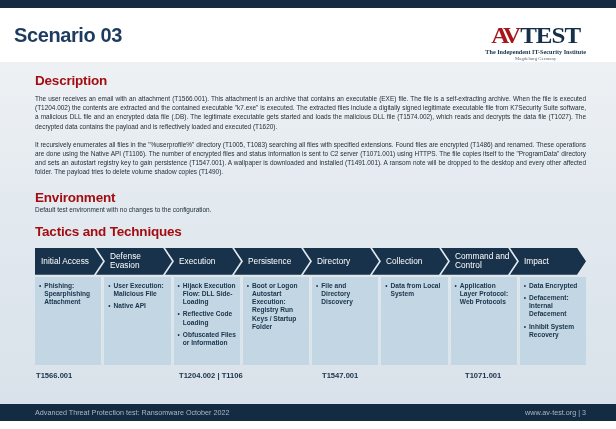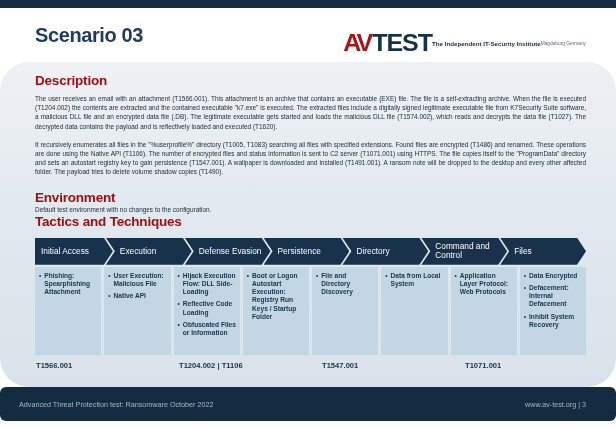--- a/index.html
+++ b/index.html
@@ -4,38 +4,38 @@
 <style>
   * { margin:0; padding:0; box-sizing:border-box; }
   html,body { width:616px; height:429px; }
   body { font-family:"Liberation Sans", sans-serif; overflow:hidden; background:#fff; }
 
   .page { width:616px; height:429px; display:flex; flex-direction:column; }
 
   .top-strip { height:8px; background:#132c42; flex:none; }
 
   .header { height:54px; background:#ffffff; flex:none; display:flex; align-items:center;
-            justify-content:space-between; padding:0 30px 0 35px; }
+            justify-content:space-between; padding:0 30px 0 14px; }
   .title { font-size:20px; font-weight:700; color:#1d3a5f; letter-spacing:-0.4px; }
 
-  .logo { display:flex; align-items:center; margin-top:16px; }
+  .logo { display:flex; flex-direction:column; align-items:center; margin-top:16px;font-family:Liberation Serif, serif; }
   .logo-row { display:flex; align-items:baseline; line-height:22px; }
   .logo-av { font-size:25px; font-weight:900; color:#a6171c; letter-spacing:-3px; margin-right:2px;
              transform:scaleY(0.92); }
   .logo-test { font-size:25px; font-weight:900; color:#14304a; letter-spacing:-1px; transform:scaleY(0.92); }
   .logo-sub { font-size:6.2px; font-weight:700; color:#14304a; margin-top:1px; white-space:nowrap; }
   .logo-loc { font-size:4.8px; color:#5a6b7a; margin-top:1px; }
 
   .content { flex:1; background:linear-gradient(180deg,#eef1f4 0%, #e2e9ef 45%, #d9e2ea 100%);
-             padding:11px 30px 0 35px;border-radius:29px; }
+             padding:11px 30px 0 35px; }
 
   .section-heading { font-size:13.5px; font-weight:700; color:#a30d12; letter-spacing:-0.2px; }
   .heading-desc { margin-bottom:6px; }
   .heading-env  { margin-top:13px; }
-  .heading-tac  { margin-top:0; margin-bottom:9px; }
+  .heading-tac  { margin-top:10px; margin-bottom:9px; }
 
   .body-text { font-size:6.45px; line-height:9.2px; color:#222f38; text-align:justify; }
   .para-gap { margin-bottom:9px; }
 
   
   .ttable { width:100%; }
 
   .thead-row { display:flex; }
   .chev { flex:1; background:#17324a; color:#ffffff; height:27px; display:flex; align-items:center;
           padding:2px 6px 2px 14px; font-size:8.3px; font-weight:500; line-height:9.3px;
@@ -47,22 +47,22 @@
   .tbody-row { display:flex; gap:3px; margin-top:2px; }
   .tcell { flex:1; background:#c3d6e3; min-height:88px; padding:5px 3px 5px 4px; }
   .cell-item { display:flex; margin-bottom:4px; }
   .cell-item .bullet { font-size:6.5px; line-height:8.2px; color:#17334a; margin-right:3px; flex:none; }
   .cell-item .item-text { font-size:6.6px; line-height:8.2px; font-weight:700; color:#17334a; }
 
   .tid-row { display:flex; gap:21px; margin-top:6px; }
   .tid { flex:1; font-size:7.6px; font-weight:700; color:#17324a; white-space:pre-line; line-height:9.5px;
          padding-left:1px; }
 
-  .footer { height:34px; background:#132c42; flex:none; display:flex; align-items:center;
-            justify-content:space-between; padding:0 30px 0 19px;border-radius:6px; }
+  .footer { height:17px; background:#132c42; flex:none; display:flex; align-items:center;
+            justify-content:space-between; padding:0 30px 0 35px; }
   .footer-left, .footer-right { font-size:7.2px; color:#a9b8c6; }
 
   .bottom-strip { height:8px; background:#ffffff; flex:none; }
 </style>
 </head>
 <body>
 
 <div class="page">
 
   <div class="top-strip"></div>
@@ -87,26 +87,27 @@
 
     <h2 class="section-heading heading-env">Environment</h2>
     <p class="body-text">Default test environment with no changes to the configuration.</p>
 
     <h2 class="section-heading heading-tac">Tactics and Techniques</h2>
 
     <div class="ttable">
 
       <div class="thead-row">
         <div class="chev">Initial Access</div>
+        <div class="chev">Defense Evasion</div>
         <div class="chev">Execution</div>
-        <div class="chev">Defense Evasion</div>
         <div class="chev">Persistence</div>
         <div class="chev">Directory</div>
+        <div class="chev">Collection</div>
         <div class="chev">Command and Control</div>
-        <div class="chev">Files</div>
+        <div class="chev">Impact</div>
       </div>
 
       <div class="tbody-row">
         <div class="tcell">
             <div class="cell-item">
               <span class="bullet">•</span>
               <span class="item-text">Phishing: Spearphishing Attachment</span>
             </div>
           </div>
         <div class="tcell">

